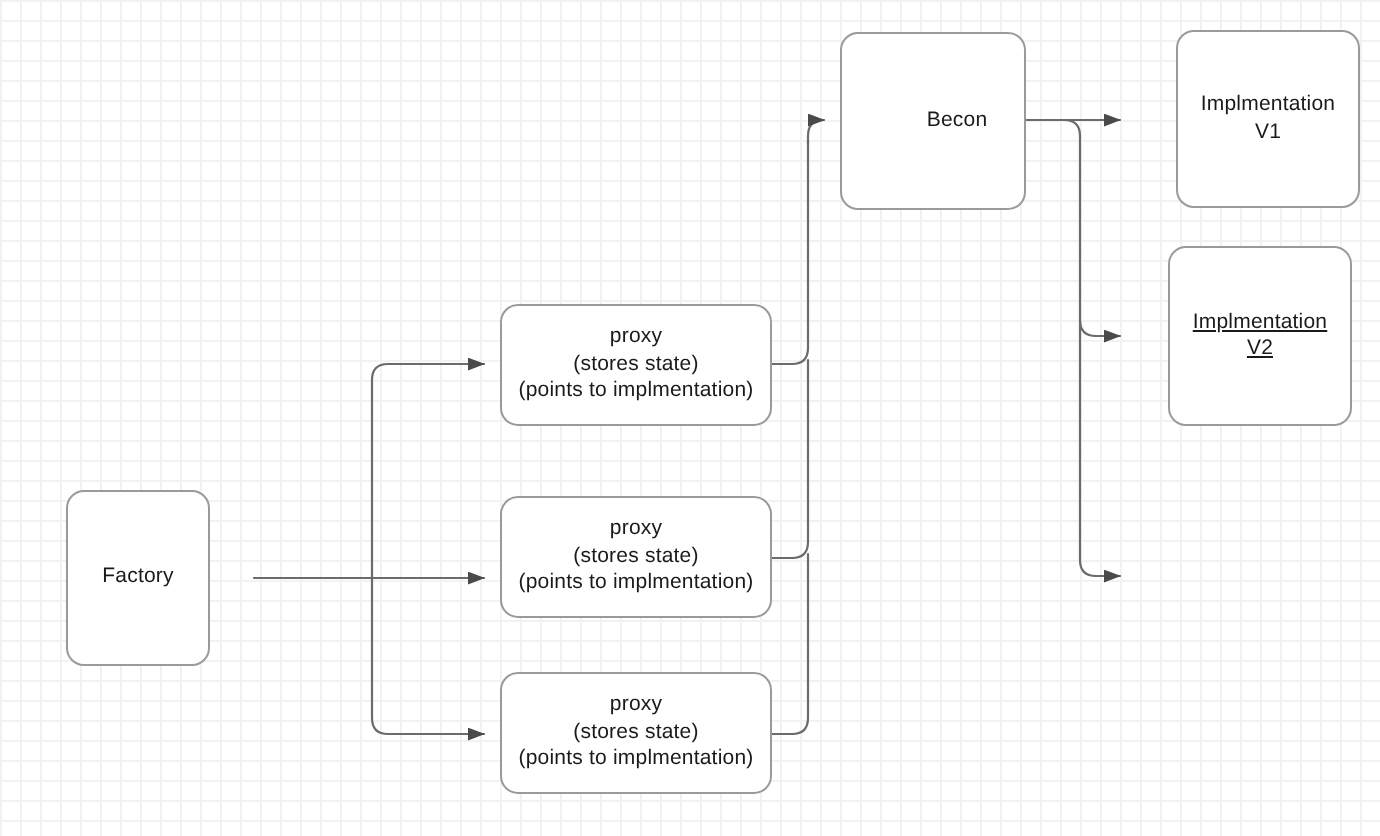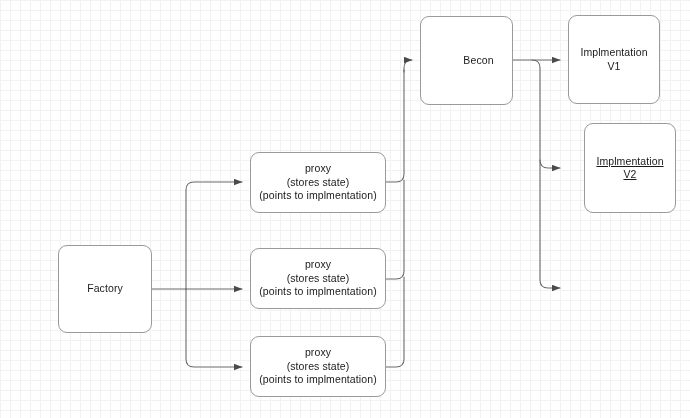--- a/index.html
+++ b/index.html
@@ -79,21 +79,21 @@
       <path d="M 404 72 L 404 68 Q 404 60 412 60 L 412 60" marker-end="url(#arrow)"></path>
 
       <path d="M 513 60 L 560 60" marker-end="url(#arrow)"></path>
 
       <path d="M 532 60 Q 540 60 540 68 L 540 280 Q 540 288 548 288 L 560 288" marker-end="url(#arrow)"></path>
 
       <path d="M 540 160 Q 540 168 548 168 L 560 168" marker-end="url(#arrow)"></path>
     </g>
   </svg>
 
-  <div class="node" style="left:33px; top:245px; width:94px; height:88px;margin-left:25px;">
+  <div class="node" style="left:33px; top:245px; width:72px; height:88px;">
     <span>Factory</span>
   </div>
 
   <div class="node" style="left:250px; top:152px; width:136px; height:61px;">
     <span>proxy
 (stores state)
 (points to implmentation)</span>
   </div>
 
   <div class="node" style="left:250px; top:248px; width:136px; height:61px;">
@@ -105,21 +105,21 @@
   <div class="node" style="left:250px; top:336px; width:136px; height:61px;">
     <span>proxy
 (stores state)
 (points to implmentation)</span>
   </div>
 
   <div class="node" style="left:420px; top:16px; width:93px; height:89px;padding-left:28px;">
     <span>Becon</span>
   </div>
 
-  <div class="node" style="left:568px; top:15px; width:92px; height:89px;">
+  <div class="node" style="left:588px; top:15px; width:92px; height:89px;">
     <span>Implmentation V1</span>
   </div>
 
   <div class="node" style="left:584px; top:123px; width:92px; height:90px;text-decoration:underline;">
     <span>Implmentation V2</span>
   </div>
 
 
 </div>
 

